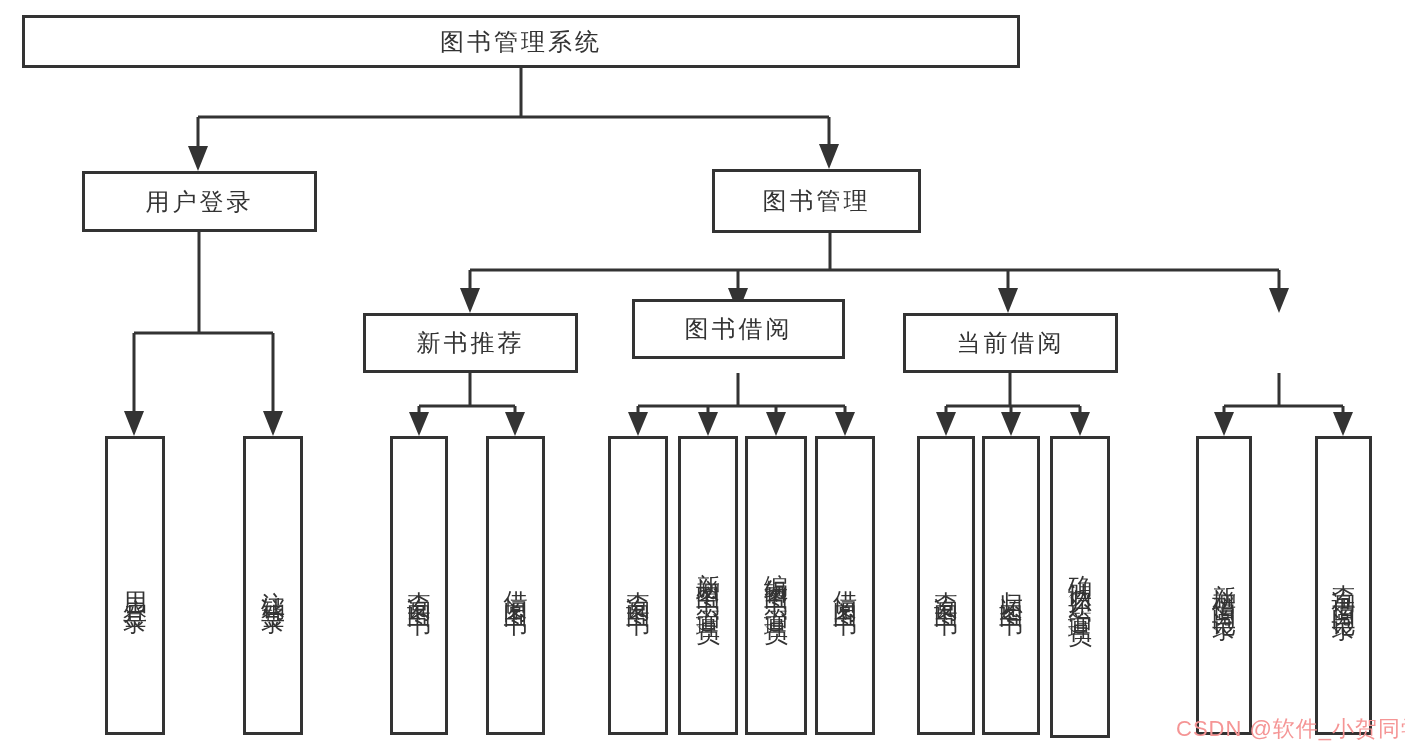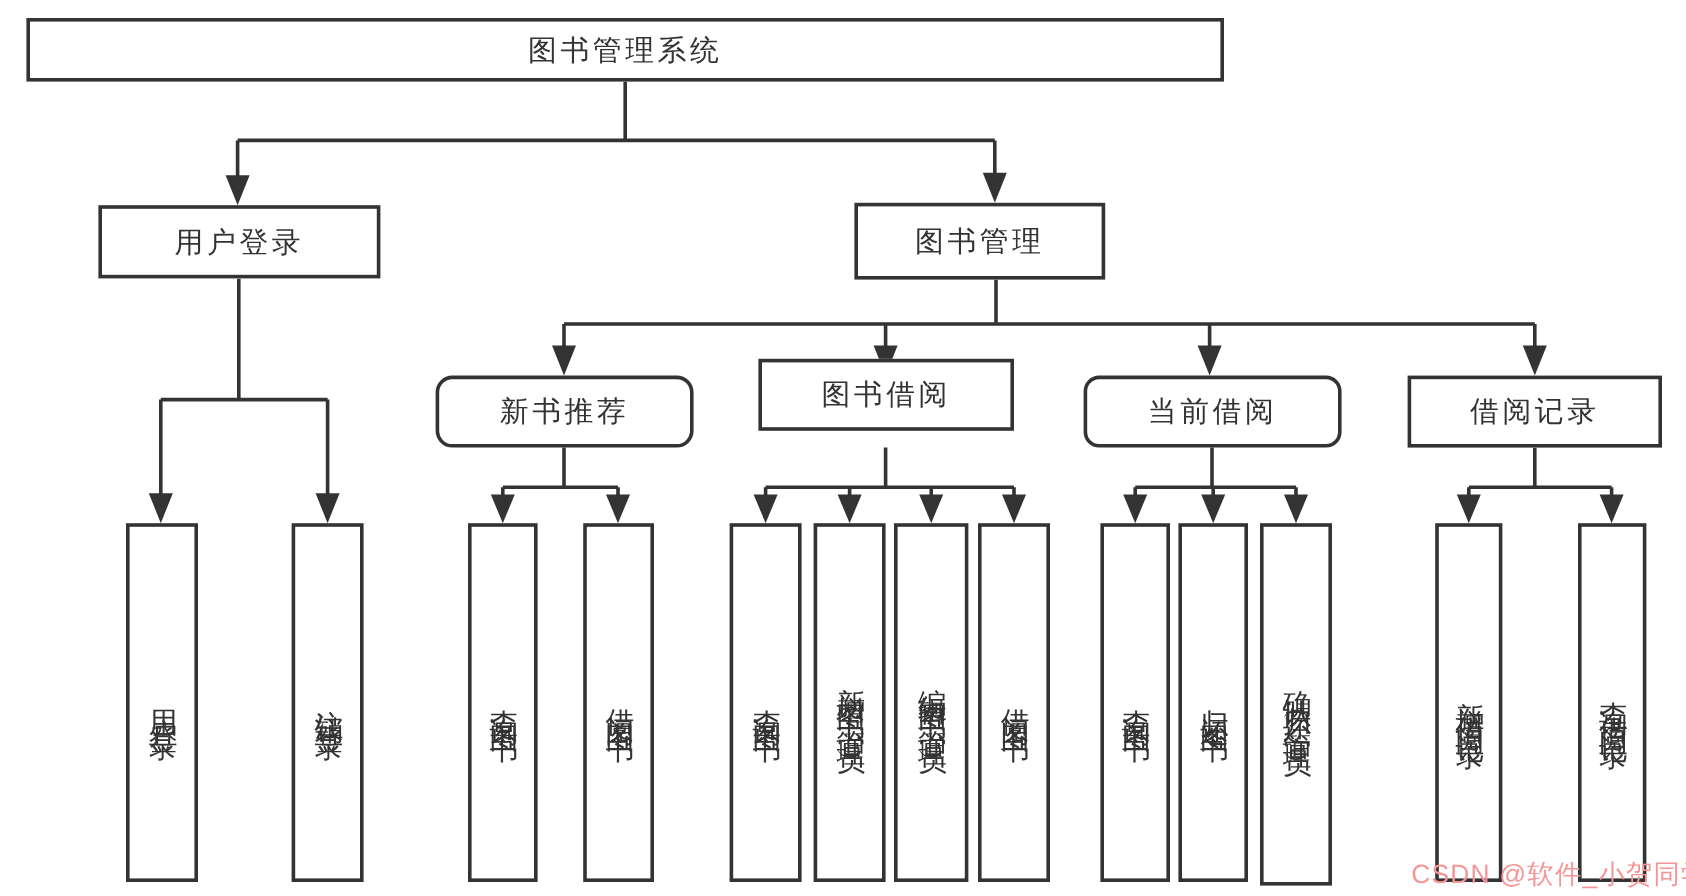--- a/index.html
+++ b/index.html
@@ -81,24 +81,23 @@
     <path d="M1279,373 V406 M1224,406 H1343 M1224,406 V414 M1343,406 V414"></path>
     <polygon points="1214,412 1234,412 1224,436" fill="#333333" stroke="none"></polygon>
     <polygon points="1333,412 1353,412 1343,436" fill="#333333" stroke="none"></polygon>
   </svg>
 
   <div class="node h" style="left:22px;top:15px;width:998px;height:53px;">图书管理系统</div>
 
   <div class="node h" style="left:82px;top:171px;width:235px;height:61px;">用户登录</div>
   <div class="node h" style="left:712px;top:169px;width:209px;height:64px;">图书管理</div>
 
-  <div class="node h" style="left:363px;top:313px;width:215px;height:60px;border-radius:14px;">新书推荐</div>
+  <div class="node h" style="left:363px;top:313px;width:215px;height:60px;">新书推荐</div>
   <div class="node h" style="left:632px;top:299px;width:213px;height:60px;">图书借阅</div>
-  <div class="node h" style="left:903px;top:313px;width:215px;height:60px;border-radius:13px;">当前借阅</div>
-  <div class="node h" style="left:1173px;top:313px;width:212px;height:60px;">借阅记录</div>
+  <div class="node h" style="left:903px;top:313px;width:215px;height:60px;">当前借阅</div>
 
   <div class="node v" style="left:105px;top:436px;width:60px;height:299px;">用户登录</div>
   <div class="node v" style="left:243px;top:436px;width:60px;height:299px;">注销登录</div>
 
   <div class="node v" style="left:390px;top:436px;width:58px;height:299px;">查询图书</div>
   <div class="node v" style="left:486px;top:436px;width:59px;height:299px;">借阅图书</div>
 
   <div class="node v" style="left:608px;top:436px;width:60px;height:299px;">查询图书</div>
   <div class="node v" style="left:678px;top:436px;width:60px;height:299px;">新增图书（管理员）</div>
   <div class="node v" style="left:745px;top:436px;width:62px;height:299px;">编辑图书（管理员）</div>

